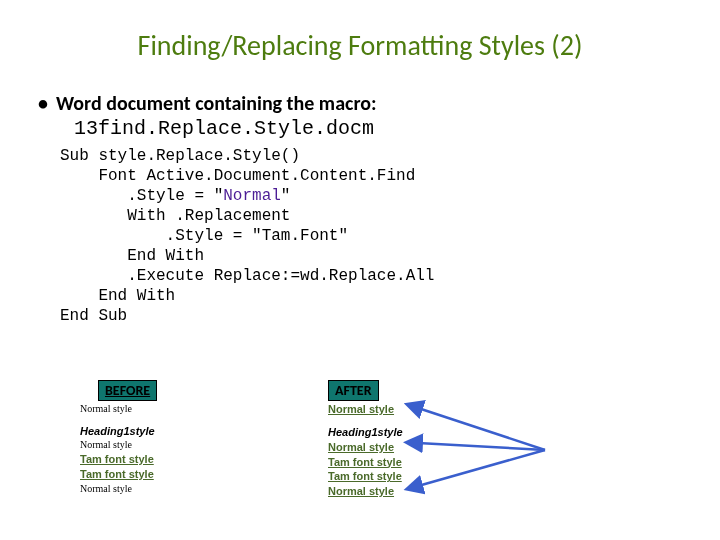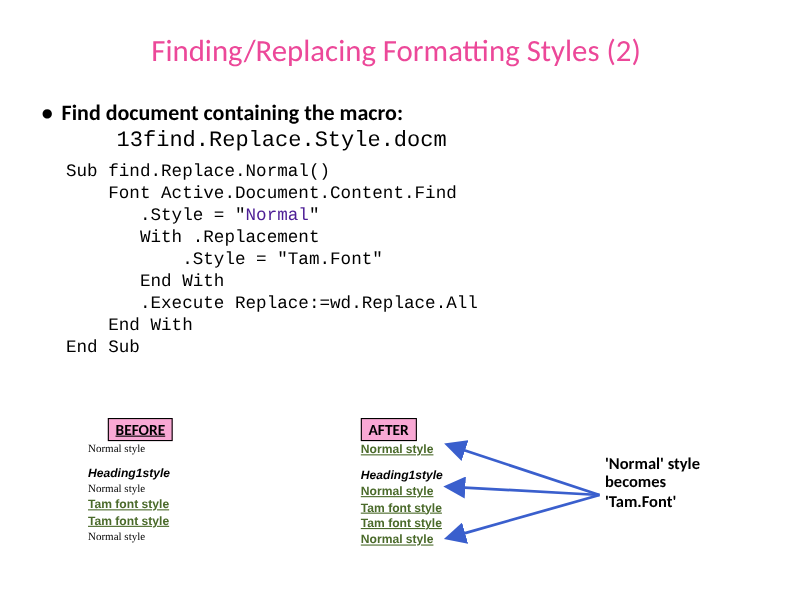--- a/index.html
+++ b/index.html
@@ -8,61 +8,60 @@
     height: 540px;
     background: #fff;
     font-family: Calibri, Arial, sans-serif;
     position: relative;
     overflow: hidden;
   }
   .title {
     font-size: 28px;
     text-align: center;
     padding-top: 28px;
-    color: #ec4899;
+    color: #4d7c0f;
   }
   .bullet-row {
     margin-top: 28px;
     padding-left: 38px;
     font-size: 20px;
     font-weight: bold;
     color: #000;
   }
   .bullet-row .dot {
     display: inline-block;
     width: 18px;
   }
   .filename {
     padding-left: 74px;
     font-size: 20px;
     font-family: "Courier New", monospace;
     color: #000;
     margin-top: 2px;
-    margin-left: 32px;
   }
   .code {
     padding-left: 60px;
     font-size: 16px;
     font-family: "Courier New", monospace;
     color: #000;
     line-height: 1.25;
     margin-top: 6px;
     white-space: pre;
   }
   .code .red { color: #4c1d95; }
   .bottom {
     position: absolute;
     left: 80px;
     top: 380px;
     width: 600px;
     height: 150px;
   }
   .before-box, .after-box {
     border: 1.5px solid #000;
-    background: #f9a8d4;
+    background: #0f766e;
     padding: 1px 6px;
     font-weight: bold;
     font-size: 14px;
     position: absolute;
     font-family: Calibri, Arial, sans-serif;
   }
   .before-box { left: 18px; top: 0; text-decoration: underline; }
   .after-box { left: 248px; top: 0; }
   .col {
     position: absolute;
@@ -92,25 +91,25 @@
     height: 160px;
     pointer-events: none;
   }
 </style>
 </head>
 <body>
 
 <div class="title">Finding/Replacing Formatting Styles (2)</div>
 
 <div class="bullet-row">
-  <span class="dot">•</span><span>Find document containing the macro:</span>
+  <span class="dot">•</span><span>Word document containing the macro:</span>
 </div>
 <div class="filename">13find.Replace.Style.docm</div>
 
-<div class="code"><span>Sub find.Replace.Normal()</span>
+<div class="code"><span>Sub style.Replace.Style()</span>
 <span>    Font Active.Document.Content.Find</span>
 <span><span>       .Style = "</span><span class="red">Normal</span><span>"</span></span>
 <span>       With .Replacement</span>
 <span>           .Style = "Tam.Font"</span>
 <span>       End With</span>
 <span>       .Execute Replace:=wd.Replace.All</span>
 <span>    End With</span>
 <span>End Sub</span></div>
 
 <div class="bottom">
@@ -130,21 +129,20 @@
   <div class="col col-after">
     <div class="tamfont">Normal style</div>
     <div style="height:8px"></div>
     <div class="h1style">Heading1style</div>
     <div class="tamfont">Normal style</div>
     <div class="tamfont">Tam font style</div>
     <div class="tamfont">Tam font style</div>
     <div class="tamfont">Normal style</div>
   </div>
 
-  <div class="note">'Normal' style becomes 'Tam.Font'</div>
 
   <svg class="arrows">
     <defs>
       <marker id="ah" markerWidth="8" markerHeight="8" refX="2" refY="4" orient="auto">
         <polygon points="0,0 8,4 0,8" fill="#3a5fcd"></polygon>
       </marker>
     </defs>
     <line x1="465" y1="70" x2="338" y2="28" stroke="#3a5fcd" stroke-width="2.5" marker-end="url(#ah)"></line>
     <line x1="465" y1="70" x2="338" y2="63" stroke="#3a5fcd" stroke-width="2.5" marker-end="url(#ah)"></line>
     <line x1="465" y1="70" x2="338" y2="106" stroke="#3a5fcd" stroke-width="2.5" marker-end="url(#ah)"></line>

